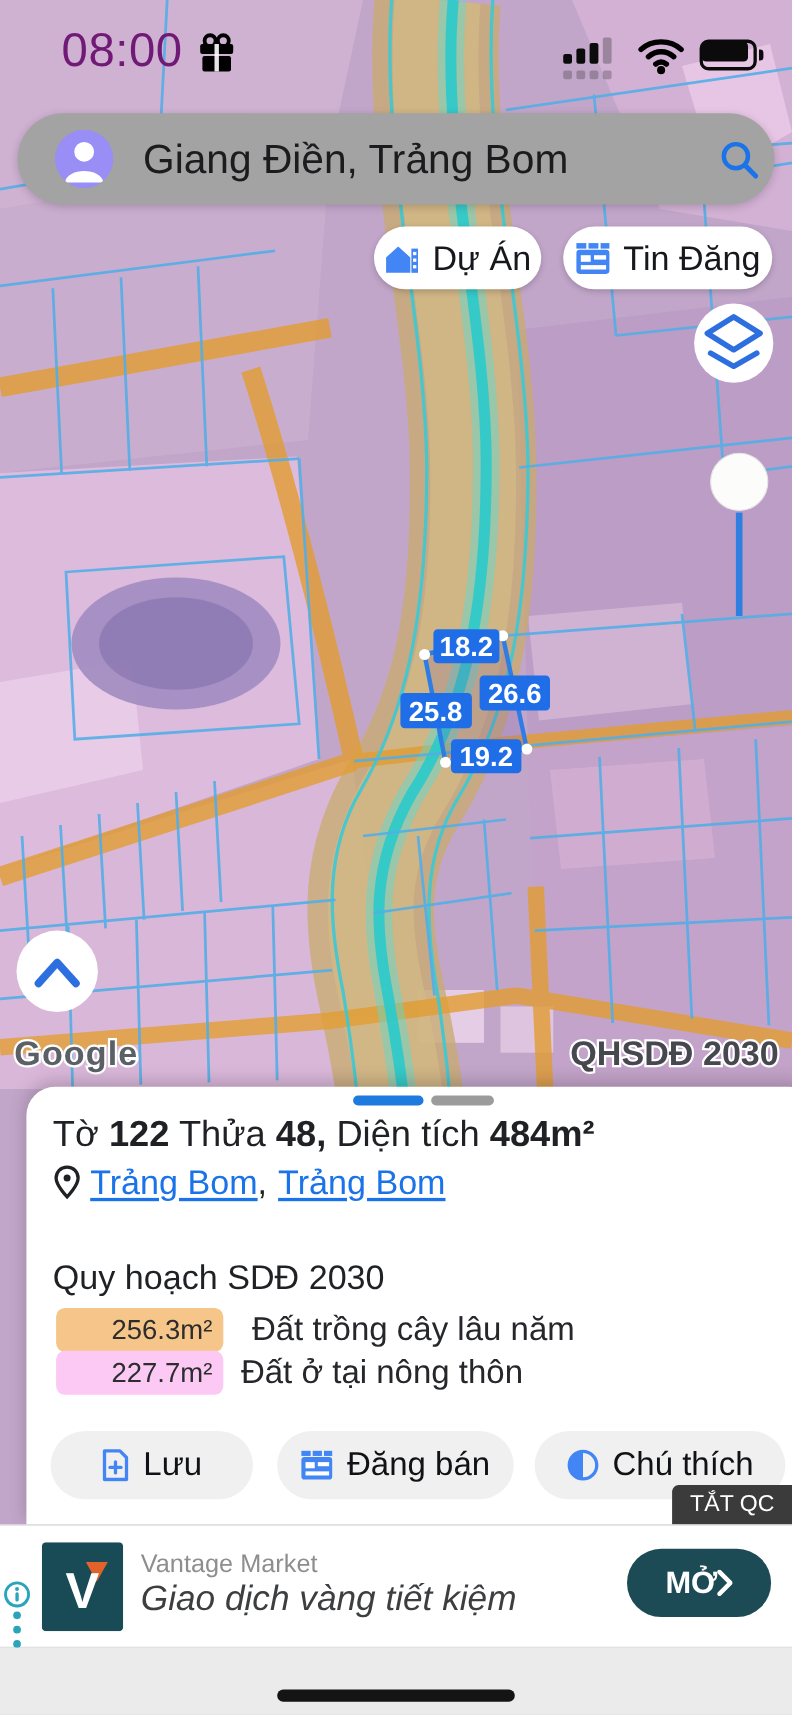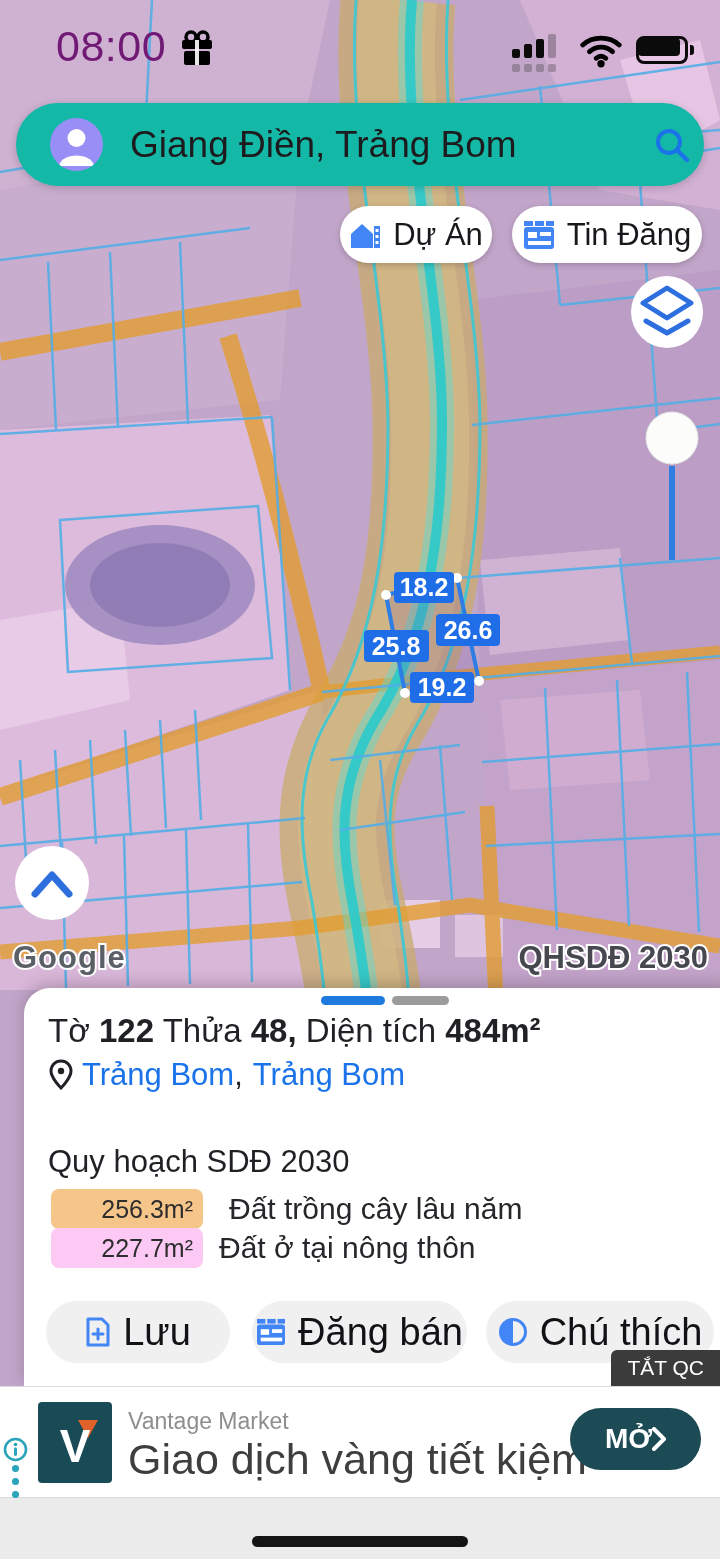--- a/index.html
+++ b/index.html
@@ -21,64 +21,64 @@
   .sig-bar { width:8px; border-radius:2px; background:#0b0b0b; }
   .sig-bar.dim { background:rgba(40,40,40,.32); }
   .sig-sub { width:8px; height:8px; border-radius:2px; background:rgba(40,40,40,.28); }
   .wifi-icon { position:absolute; left:580px; top:34px; width:42px; height:34px; }
   .battery-icon { position:absolute; left:636px; top:36px; width:60px; height:28px; }
   .batt-body { position:absolute; left:0; top:0; width:52px; height:28px; border:3px solid #0b0b0b; border-radius:8px; }
   .batt-fill { position:absolute; left:2px; top:2px; width:42px; height:18px; background:#0b0b0b; border-radius:4px; }
   .batt-nub { position:absolute; left:54px; top:9px; width:4px; height:10px; background:#0b0b0b; border-radius:0 3px 3px 0; }
 
   
-  .search-bar { position:absolute; left:16px; top:103px; width:688px; height:83px; background:#14b8a6; border-radius:42px; box-shadow:0 2px 8px rgba(0,0,0,.18); }
+  .search-bar { position:absolute; left:16px; top:103px; width:688px; height:83px; background:#a3a3a3; border-radius:42px; box-shadow:0 2px 8px rgba(0,0,0,.18); }
   .avatar { position:absolute; left:34px; top:15px; width:53px; height:53px; border-radius:50%; background:#988ef5; overflow:hidden; }
   .avatar svg { position:absolute; left:0; top:0; }
   .search-text { position:absolute; left:114px; top:21px; font-size:37px; color:#1c1c1e; white-space:nowrap; }
   .search-icon { position:absolute; left:636px; top:22px; width:40px; height:40px; }
 
   
   .chip { position:absolute; top:206px; height:57px; background:#fff; border-radius:29px; box-shadow:0 2px 6px rgba(0,0,0,.2); display:flex; align-items:center; justify-content:center; gap:12px; font-size:31px; color:#16181c; }
   .chip-duan { left:340px; width:152px; }
   .chip-tindang { left:512px; width:190px; }
   .chip svg { flex:0 0 auto; }
 
   
   .sheet { position:absolute; left:0; top:988px; width:720px; height:398px; background:#fff; border-radius:26px 26px 0 0; box-shadow:0 -4px 16px rgba(0,0,0,.2);margin-left:24px; }
   .pill { position:absolute; height:9px; border-radius:5px; top:8px; }
   .pill-active { left:297px; width:64px; background:#1f7ae0; }
   .pill-idle { left:368px; width:57px; background:#9b9b9b; }
   .sheet-title { position:absolute; left:24px; top:24px; font-size:33px; color:#1f2125; white-space:nowrap; }
   .sheet-title b { font-weight:700; }
   .loc-row { position:absolute; left:24px; top:68px; height:38px; display:flex; align-items:center; font-size:31px; color:#1f2125; }
   .loc-row .pin { width:26px; height:32px; margin-right:8px; }
-  .loc-link { color:#1a73e8; text-underline-offset:4px; }
+  .loc-link { color:#1a73e8; text-decoration:underline; text-underline-offset:4px; }
   .loc-sep { margin-right:10px; color:#1f2125; }
   .usage-row { position:absolute; left:24px; top:110px; height:42px; display:flex; align-items:center; font-size:31px; color:#1f2125; }
   .nts-badge { margin-left:16px; padding:5px 17px 7px; border-radius:12px; font-size:26px; font-weight:500; color:#143d3b; }
   .plan-row { position:absolute; left:24px; top:156px; font-size:31px; color:#1f2125; }
   .legend-row { position:absolute; left:27px; display:flex; align-items:center; }
   .legend-row.r1 { top:201px;gap:10px; }
   .legend-row.r2 { top:240px; }
   .legend-badge { width:152px; height:40px; border-radius:8px; font-size:25px; color:#2d2d2d; display:flex; align-items:center; justify-content:flex-end; padding-right:10px; }
   .legend-label { margin-left:16px; font-size:30px; color:#26272b; }
-  .action-btn { position:absolute; top:313px; height:62px; background:#f0f0f1; border-radius:31px; display:flex; align-items:center; justify-content:center; gap:12px; font-size:38px; color:#111215; }
+  .action-btn { position:absolute; top:313px; height:62px; background:#f0f0f1; border-radius:31px; display:flex; align-items:center; justify-content:center; gap:12px; font-size:30px; color:#111215; }
   .btn-save { left:22px; width:184px; }
   .btn-sell { left:228px; width:215px;text-align:center; }
   .btn-legend { left:462px; width:228px; }
 
   
   .ad-dismiss { position:absolute; right:0; top:1350px; height:36px; background:#3b3b3b; color:#fff; font-size:21px; display:flex; align-items:center; padding:0 16px; border-radius:6px 0 0 0; }
   .ad-band { position:absolute; left:0; top:1386px; width:720px; height:112px; background:#fff; border-top:1px solid #dcdcdc; border-bottom:1px solid #dcdcdc; }
   .ad-info { position:absolute; left:3px; top:50px; width:25px; height:25px; }
   .ad-dot { position:absolute; left:12px; width:7px; height:7px; border-radius:50%; background:#2aa4ba; }
   .ad-logo { position:absolute; left:38px; top:15px; width:74px; height:81px; }
   .ad-brand { position:absolute; left:128px; top:21px; font-size:23px; color:#8e8e90; }
-  .ad-headline { position:absolute; left:128px; top:48px; font-size:43px; color:#3d3e40; }
+  .ad-headline { position:absolute; left:128px; top:48px; font-size:32px; color:#3d3e40;font-style:italic; }
   .ad-cta { position:absolute; left:570px; top:21px; width:131px; height:62px; background:#1c4b55; border-radius:31px; display:flex; align-items:center; justify-content:center; gap:0; color:#fff; font-size:28px; font-weight:700; }
 
   
   .footer { position:absolute; left:0; top:1498px; width:720px; height:61px; background:#ebebeb; }
   .home-indicator { position:absolute; left:252px; top:38px; width:216px; height:11px; border-radius:6px; background:#141414; }
 </style>
 </head>
 <body>
 
 <div class="screen">

